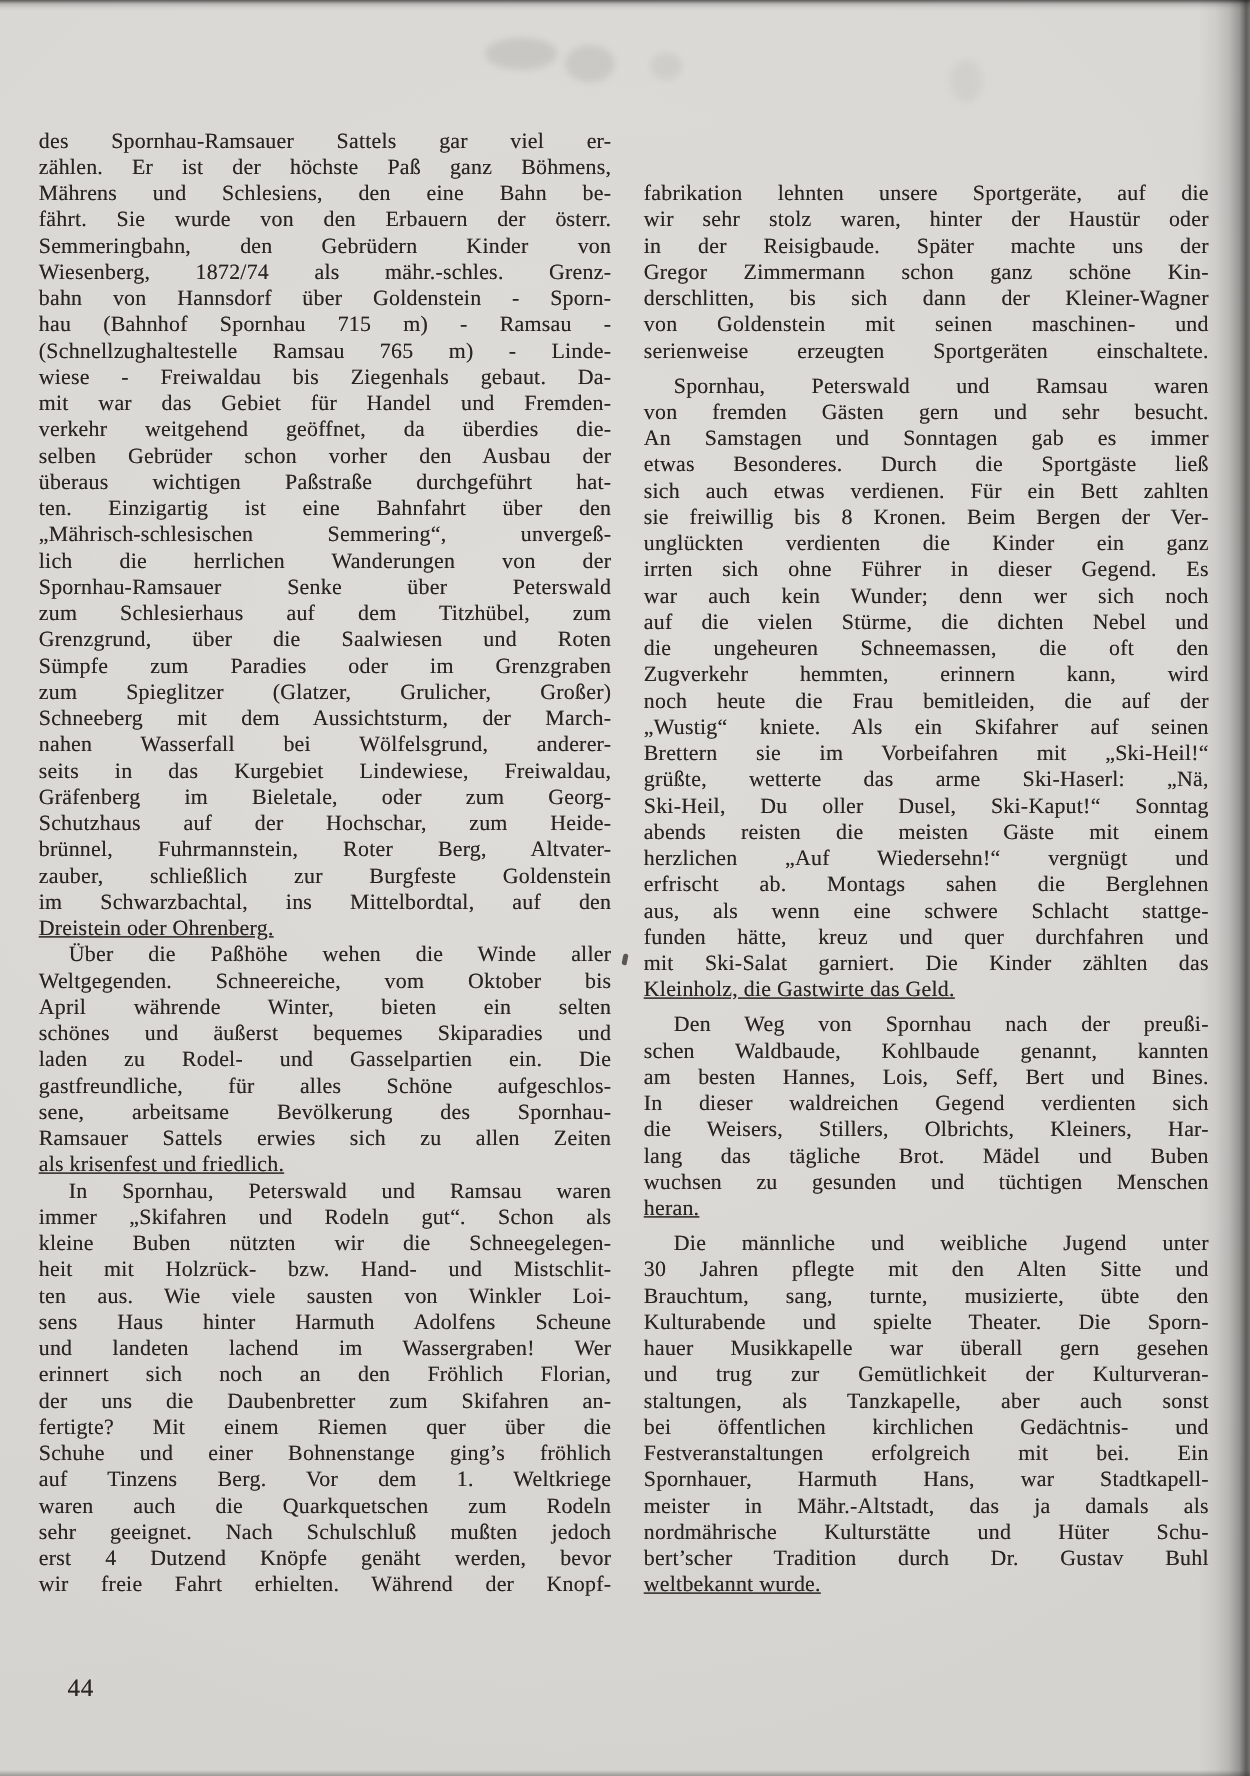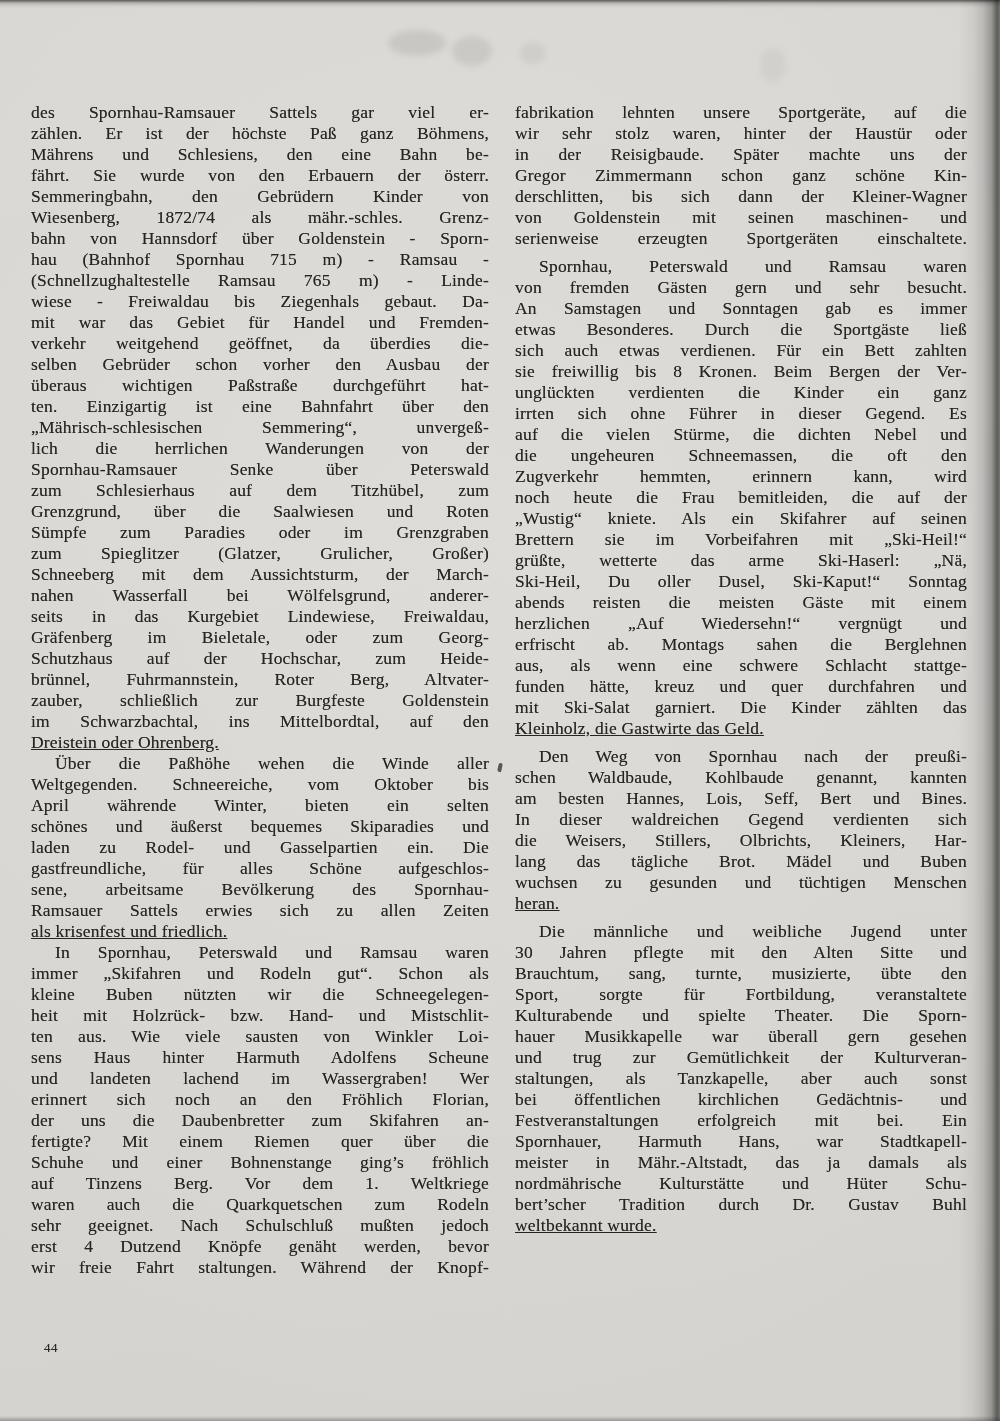--- a/index.html
+++ b/index.html
@@ -37,40 +37,40 @@
   .smudge.s2 { left: 452px; top: 36px; width: 40px; height: 30px; opacity: 0.20; }
   .smudge.s3 { left: 520px; top: 42px; width: 26px; height: 22px; opacity: 0.14; }
   .smudge.s4 { left: 760px; top: 48px; width: 26px; height: 34px; opacity: 0.10; }
   
   .stray-mark {
     position: absolute; left: 498px; top: 763px; width: 4px; height: 9px;
     background: #3a3631; border-radius: 2px 2px 1px 2px; transform: rotate(12deg); opacity: .8;
   }
   .columns {
     position: absolute; top: 102px; left: 31px; right: 33px;
-    display: flex; gap: 26px;
+    display: flex; gap: 26px; align-items: flex-end;
   }
   .col { width: 458px; }
   .col.right { width: 452px; }
   .paragraph { margin: 0; }
   .paragraph.spaced { margin-top: 7px; }
   .line {
     font-size: 17.5px; line-height: 21px;
     color: #282420;
     letter-spacing: 0.2px;
     text-align: justify;
     text-align-last: justify;
     white-space: normal;
     text-shadow: 0 0 0.5px rgba(44,40,34,0.55);
   }
   .line.lastline { text-align-last: left; text-decoration: underline; }
   .line.indent { text-indent: 24px; }
   .page-number {
-    position: absolute; left: 44px; top: 1340px;
-    font-size: 13px; color: #2a2622; letter-spacing: 0.5px;
+    position: absolute; left: 54px; top: 1340px;
+    font-size: 20px; color: #2a2622; letter-spacing: 0.5px;
     text-shadow: 0 0 0.5px rgba(44,40,34,0.55);
   }
 </style>
 </head>
 <body>
 
 <div class="page">
   <div class="edge-top"></div>
   <div class="edge-right"></div>
   <div class="edge-bottom"></div>
@@ -136,21 +136,21 @@
           <div class="line">sens Haus hinter Harmuth Adolfens Scheune</div>
           <div class="line">und landeten lachend im Wassergraben! Wer</div>
           <div class="line">erinnert sich noch an den Fröhlich Florian,</div>
           <div class="line">der uns die Daubenbretter zum Skifahren an-</div>
           <div class="line">fertigte? Mit einem Riemen quer über die</div>
           <div class="line">Schuhe und einer Bohnenstange ging’s fröhlich</div>
           <div class="line">auf Tinzens Berg. Vor dem 1. Weltkriege</div>
           <div class="line">waren auch die Quarkquetschen zum Rodeln</div>
           <div class="line">sehr geeignet. Nach Schulschluß mußten jedoch</div>
           <div class="line">erst 4 Dutzend Knöpfe genäht werden, bevor</div>
-          <div class="line">wir freie Fahrt staltungen. Während der Knopf-</div>
+          <div class="line">wir freie Fahrt erhielten. Während der Knopf-</div>
         </div>
       </div>
     <div class="col right">
         <div class="paragraph">
           <div class="line">fabrikation lehnten unsere Sportgeräte, auf die</div>
           <div class="line">wir sehr stolz waren, hinter der Haustür oder</div>
           <div class="line">in der Reisigbaude. Später machte uns der</div>
           <div class="line">Gregor Zimmermann schon ganz schöne Kin-</div>
           <div class="line">derschlitten, bis sich dann der Kleiner-Wagner</div>
           <div class="line">von Goldenstein mit seinen maschinen- und</div>
@@ -158,20 +158,21 @@
         </div>
         <div class="paragraph spaced">
           <div class="line indent">Spornhau, Peterswald und Ramsau waren</div>
           <div class="line">von fremden Gästen gern und sehr besucht.</div>
           <div class="line">An Samstagen und Sonntagen gab es immer</div>
           <div class="line">etwas Besonderes. Durch die Sportgäste ließ</div>
           <div class="line">sich auch etwas verdienen. Für ein Bett zahlten</div>
           <div class="line">sie freiwillig bis 8 Kronen. Beim Bergen der Ver-</div>
           <div class="line">unglückten verdienten die Kinder ein ganz</div>
           <div class="line">irrten sich ohne Führer in dieser Gegend. Es</div>
+          <div class="line">war auch kein Wunder; denn wer sich noch</div>
           <div class="line">auf die vielen Stürme, die dichten Nebel und</div>
           <div class="line">die ungeheuren Schneemassen, die oft den</div>
           <div class="line">Zugverkehr hemmten, erinnern kann, wird</div>
           <div class="line">noch heute die Frau bemitleiden, die auf der</div>
           <div class="line">„Wustig“ kniete. Als ein Skifahrer auf seinen</div>
           <div class="line">Brettern sie im Vorbeifahren mit „Ski-Heil!“</div>
           <div class="line">grüßte, wetterte das arme Ski-Haserl: „Nä,</div>
           <div class="line">Ski-Heil, Du oller Dusel, Ski-Kaput!“ Sonntag</div>
           <div class="line">abends reisten die meisten Gäste mit einem</div>
           <div class="line">herzlichen „Auf Wiedersehn!“ vergnügt und</div>
@@ -188,21 +189,20 @@
           <div class="line">In dieser waldreichen Gegend verdienten sich</div>
           <div class="line">die Weisers, Stillers, Olbrichts, Kleiners, Har-</div>
           <div class="line">lang das tägliche Brot. Mädel und Buben</div>
           <div class="line">wuchsen zu gesunden und tüchtigen Menschen</div>
           <div class="line lastline">heran.</div>
         </div>
         <div class="paragraph spaced">
           <div class="line indent">Die männliche und weibliche Jugend unter</div>
           <div class="line">30 Jahren pflegte mit den Alten Sitte und</div>
           <div class="line">Brauchtum, sang, turnte, musizierte, übte den</div>
-          <div class="line">Sport, sorgte für Fortbildung, veranstaltete</div>
           <div class="line">Kulturabende und spielte Theater. Die Sporn-</div>
           <div class="line">hauer Musikkapelle war überall gern gesehen</div>
           <div class="line">und trug zur Gemütlichkeit der Kulturveran-</div>
           <div class="line">staltungen, als Tanzkapelle, aber auch sonst</div>
           <div class="line">bei öffentlichen kirchlichen Gedächtnis- und</div>
           <div class="line">Festveranstaltungen erfolgreich mit bei. Ein</div>
           <div class="line">Spornhauer, Harmuth Hans, war Stadtkapell-</div>
           <div class="line">meister in Mähr.-Altstadt, das ja damals als</div>
           <div class="line">nordmährische Kulturstätte und Hüter Schu-</div>
           <div class="line">bert’scher Tradition durch Dr. Gustav Buhl</div>

